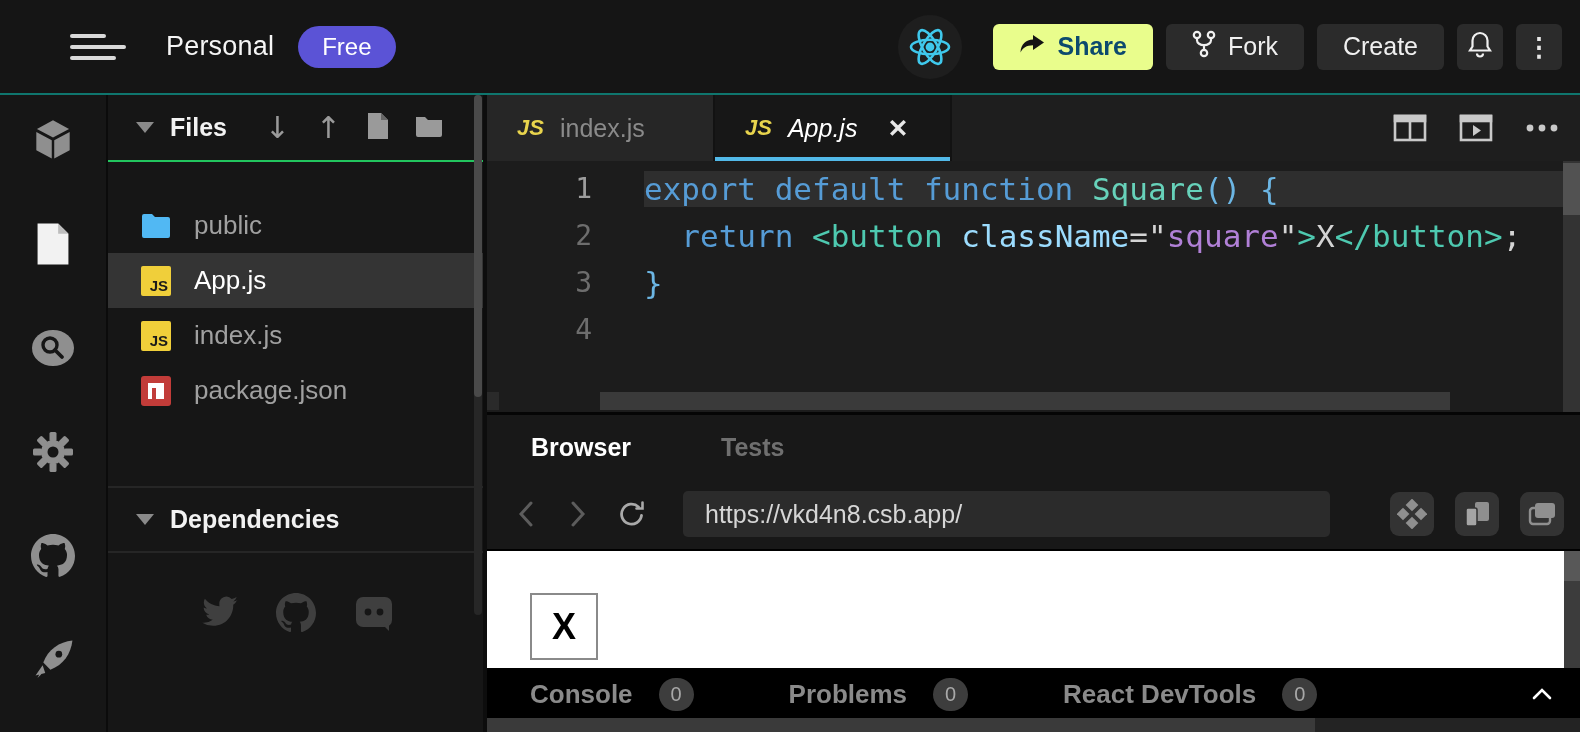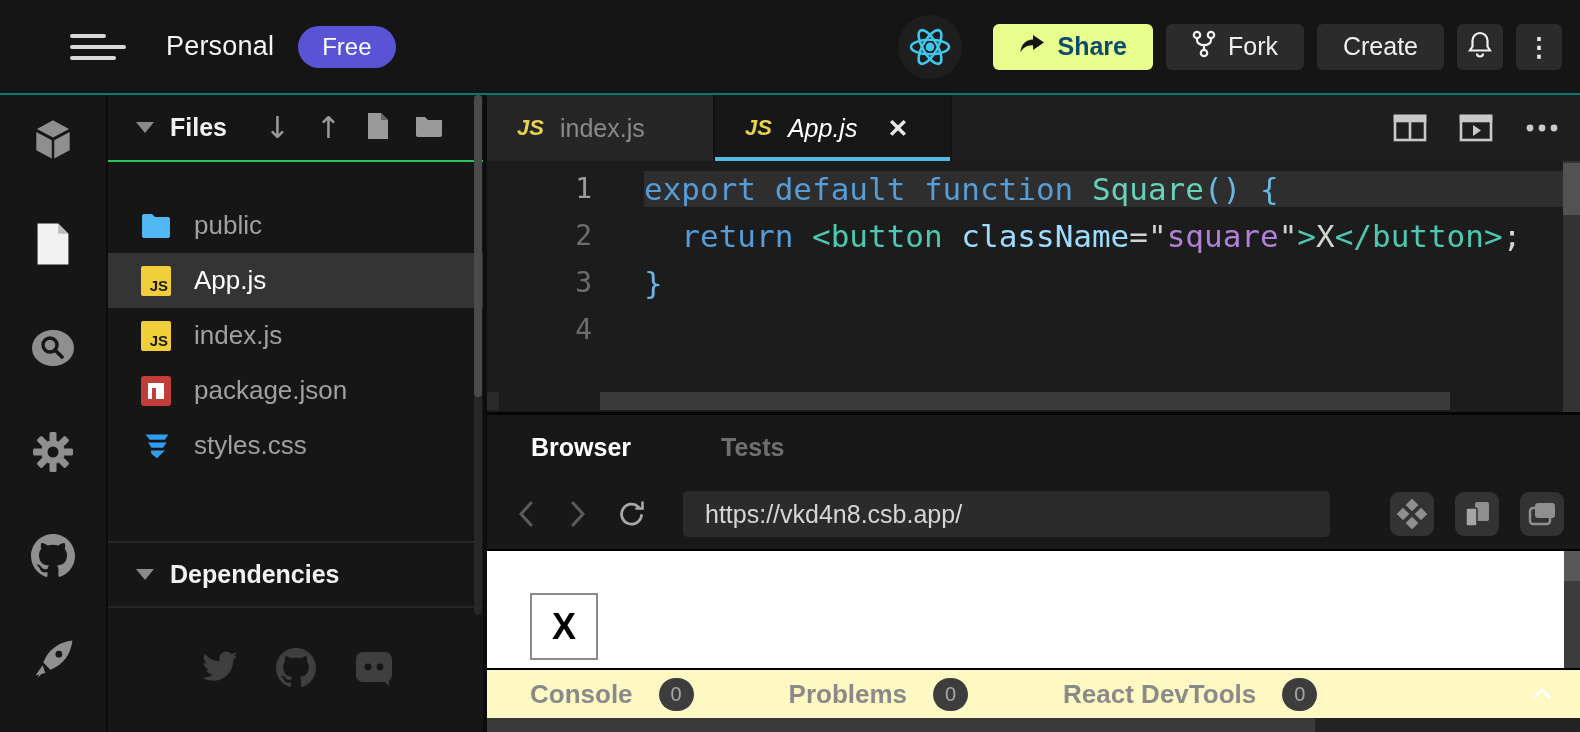--- a/index.html
+++ b/index.html
@@ -113,21 +113,21 @@
             align-items:center; justify-content:center; cursor:pointer; }
 
   .preview { flex:1; background:#ffffff; position:relative; border-top:2px solid #000; min-height:0; }
   .x-button { position:absolute; left:43px; top:42px; width:68px; height:67px; background:#fff;
               border:2px solid #8a8a8a; color:#000; font-weight:700; font-size:36px;
               display:flex; align-items:center; justify-content:center; cursor:pointer;
               font-family:"Liberation Sans",sans-serif; }
   .preview-strip { position:absolute; top:0; right:0; width:16px; height:100%; background:#3c3c3c; }
   .preview-strip .pthumb { position:absolute; top:0; right:0; width:16px; height:30px; background:#585858; }
 
-  .console-bar { height:50px; flex:0 0 50px; background:#fef9c3; border-top:2px solid #000;
+  .console-bar { height:50px; flex:0 0 50px; background:#000000; border-top:2px solid #000;
                  display:flex; align-items:center; padding-left:43px; }
   .cons-group { display:flex; align-items:center; margin-right:95px; cursor:pointer; }
   .cons-label { color:#8a8a8a; font-size:26px; font-weight:600; }
   .cons-badge { margin-left:26px; min-width:35px; height:33px; padding:0 8px; border-radius:17px;
                 background:#3d3d3d; color:#a8a8a8; font-size:20px; display:flex;
                 align-items:center; justify-content:center; }
   .cons-chevron { margin-left:auto; margin-right:28px; cursor:pointer; display:flex; }
   .bottom-scroll { height:14px; flex:0 0 14px; background:#232323; }
   .bottom-scroll .thumb { width:828px; height:14px; background:#3a3a3a; }
 </style>
@@ -289,28 +289,20 @@
         </div>
         <div class="file-row">
           <span class="ficon">
             <svg width="30" height="30" viewBox="0 0 30 30">
                 <rect width="30" height="30" rx="3" fill="#c23c39"></rect>
                 <path fill="#fff" d="M7 7 h16 v16 h-8 V12 h-4 v11 H7 Z"></path>
               </svg>
           </span>
           <span class="fname">package.json</span>
         </div>
-        <div class="file-row">
-          <span class="ficon">
-            <svg width="30" height="30" viewBox="0 0 34 34">
-              <path fill="#2e9ff0" d="M5 4 h26 l-4 6 H10 Z M8 13 h21 l-4 6 H12 Z M11 22 h16 l-9 9 -6 -5 Z"></path>
-            </svg>
-          </span>
-          <span class="fname">styles.css</span>
-        </div>
       </div>
 
       <div class="deps-header">
         <div class="tri-down"></div>
         <div class="deps-title">Dependencies</div>
       </div>
 
       <div class="social-row">
         <span class="soc">
           <svg width="42" height="36" viewBox="0 0 32 26">

